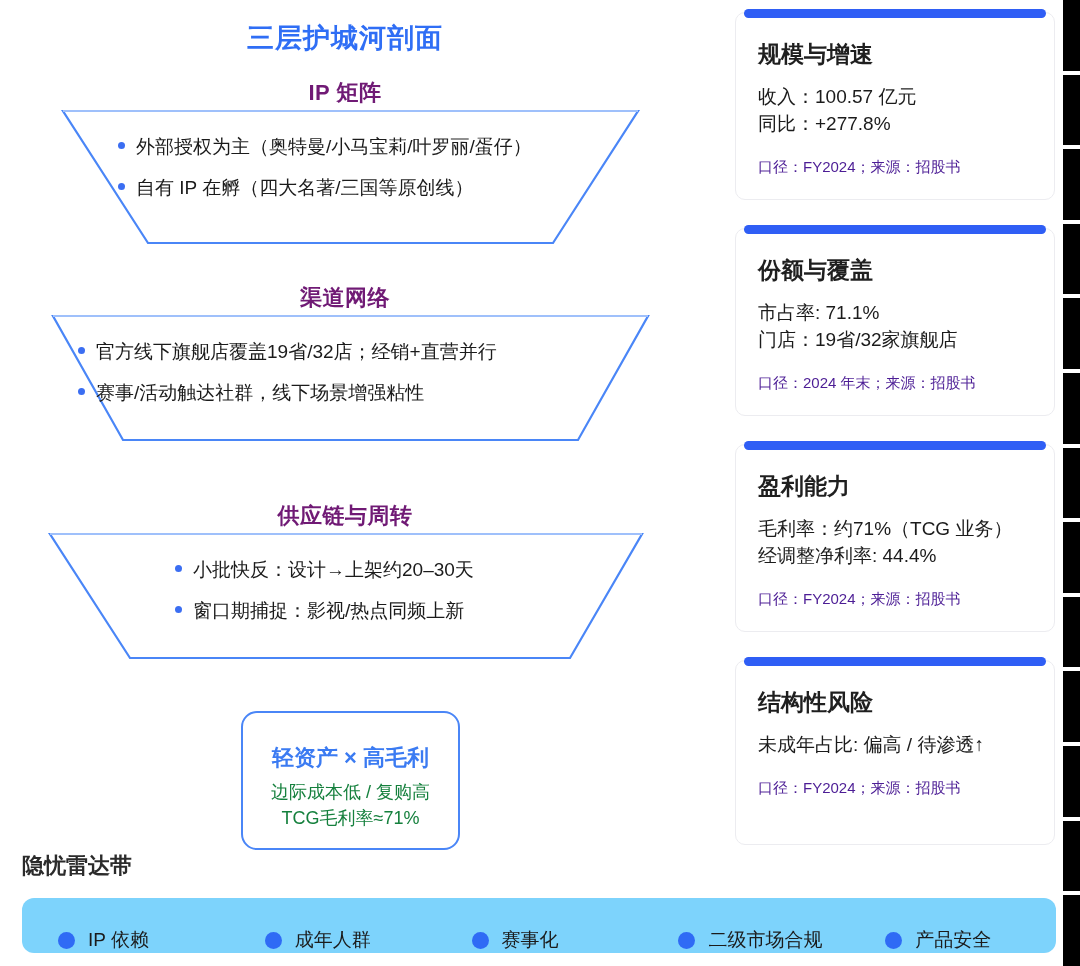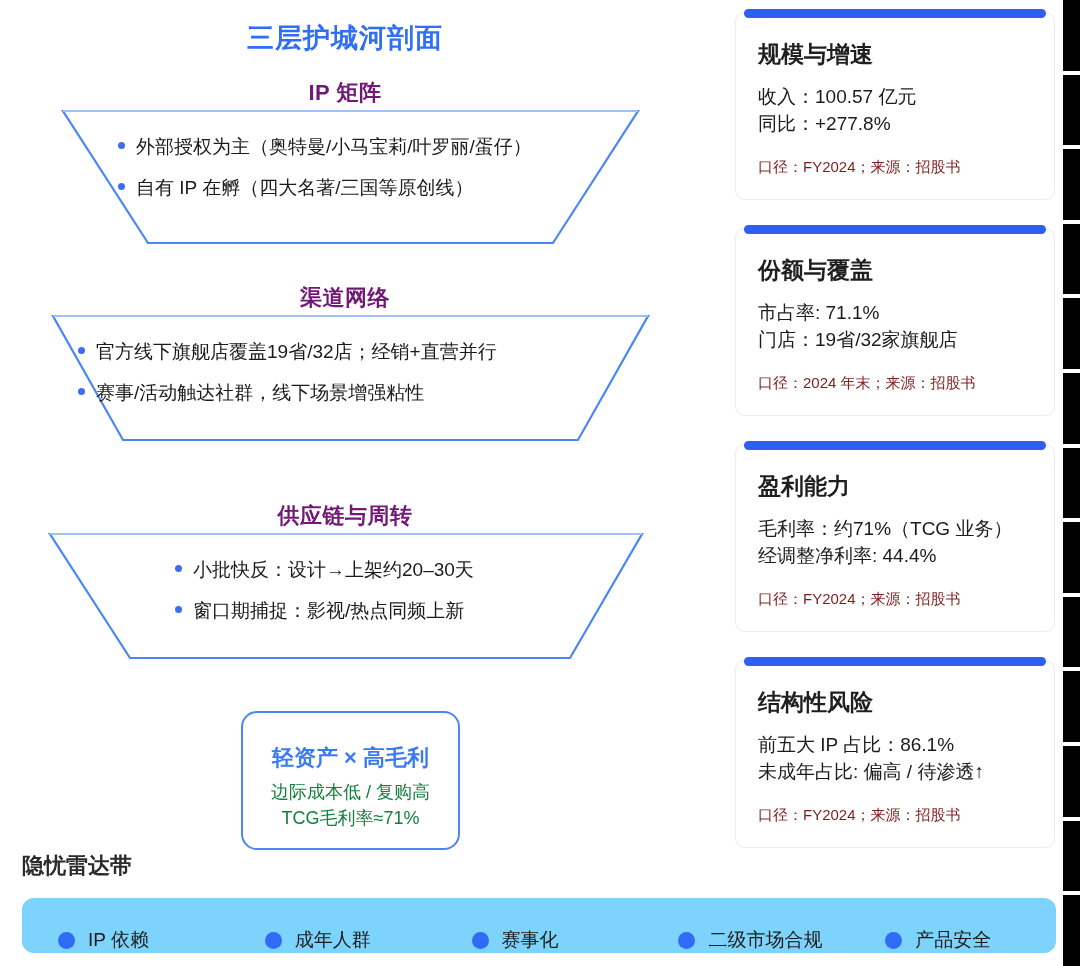--- a/index.html
+++ b/index.html
@@ -134,21 +134,21 @@
     margin-bottom: 14px;
   }
   .card-metric {
     font-size: 19px; color: #1b1b1b;
     line-height: 1.42;
     white-space: nowrap;
   }
   .card-note {
     margin-top: 20px;
     font-size: 15px;
-    color: #7f1d1d;
+    color: #4c1d95;
     white-space: nowrap;
   }
 
   
   .radar-heading {
     position: absolute;
     left: 22px; top: 851px;
     font-size: 22px; font-weight: bold;
     color: #2b2b2b;
   }
@@ -277,21 +277,20 @@
       <div class="card-bar"></div>
       <div class="card-title">盈利能力</div>
       <div class="card-metric">毛利率：约71%（TCG 业务）</div>
       <div class="card-metric">经调整净利率: 44.4%</div>
       <div class="card-note">口径：FY2024；来源：招股书</div>
     </div>
 
     <div class="card">
       <div class="card-bar"></div>
       <div class="card-title">结构性风险</div>
-      <div class="card-metric">前五大 IP 占比：86.1%</div>
       <div class="card-metric">未成年占比: 偏高 / 待渗透↑</div>
       <div class="card-note">口径：FY2024；来源：招股书</div>
     </div>
   </div>
 
   <div class="radar-heading">隐忧雷达带</div>
   <div class="radar-band">
     <div class="radar-item">
       <span class="rdot"></span>
       <span>IP 依赖</span>

